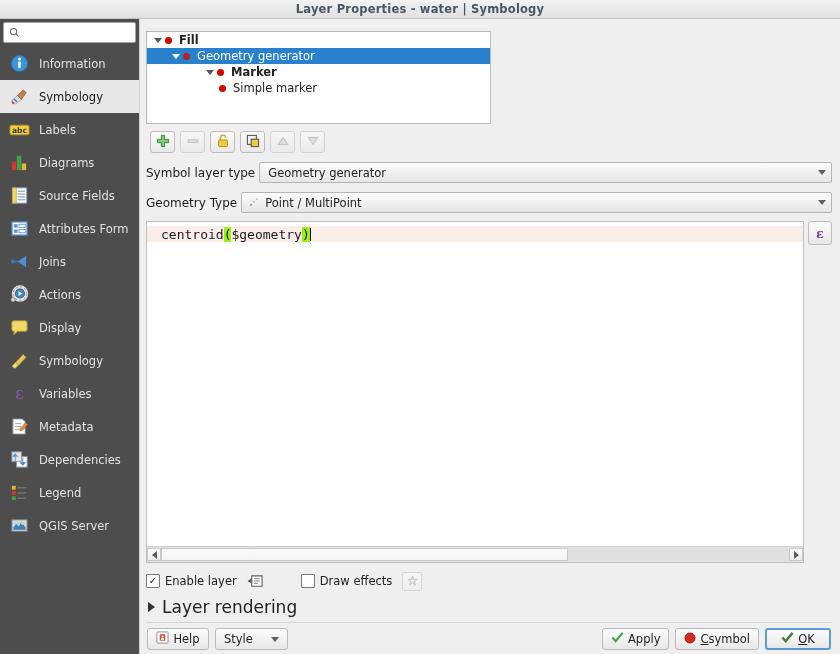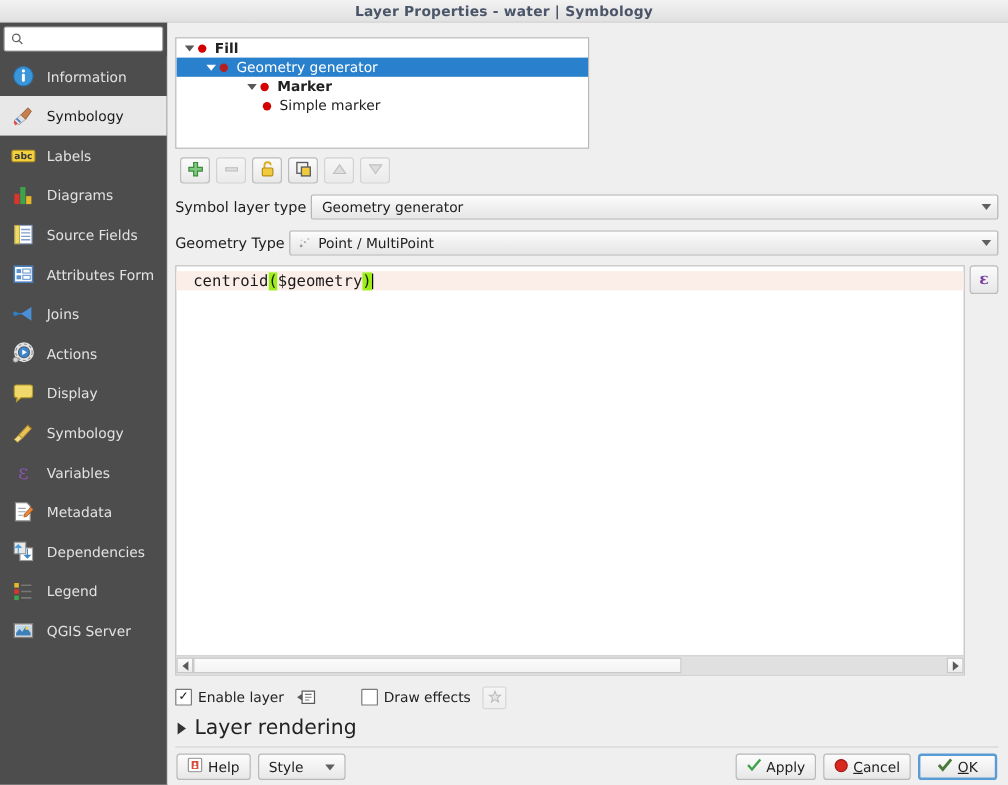--- a/index.html
+++ b/index.html
@@ -741,21 +741,21 @@
         </span>
         <span>Apply</span>
       </div>
 
       <div class="dbtn" style="min-width:70px;margin-left:6px;">
         <span>
           <svg width="12" height="12" viewBox="0 0 12 12">
             <circle cx="6" cy="6" r="5" fill="#d8281f" stroke="#9e1a13" stroke-width="1"></circle>
           </svg>
         </span>
-        <span><span class="ul">C</span><span>ancel</span></span>
+        <span><span class="ul">C</span><span>symbol</span></span>
       </div>
 
       <div class="dbtn focus" style="min-width:66px;margin-left:6px;">
         <span>
           <svg width="13" height="13" viewBox="0 0 14 14">
             <path d="M1.5 7 L5 11 L12.5 2" fill="none" stroke="#4a7a3a" stroke-width="2.6"></path>
           </svg>
         </span>
         <span><span class="ul">O</span>K</span>
       </div>

